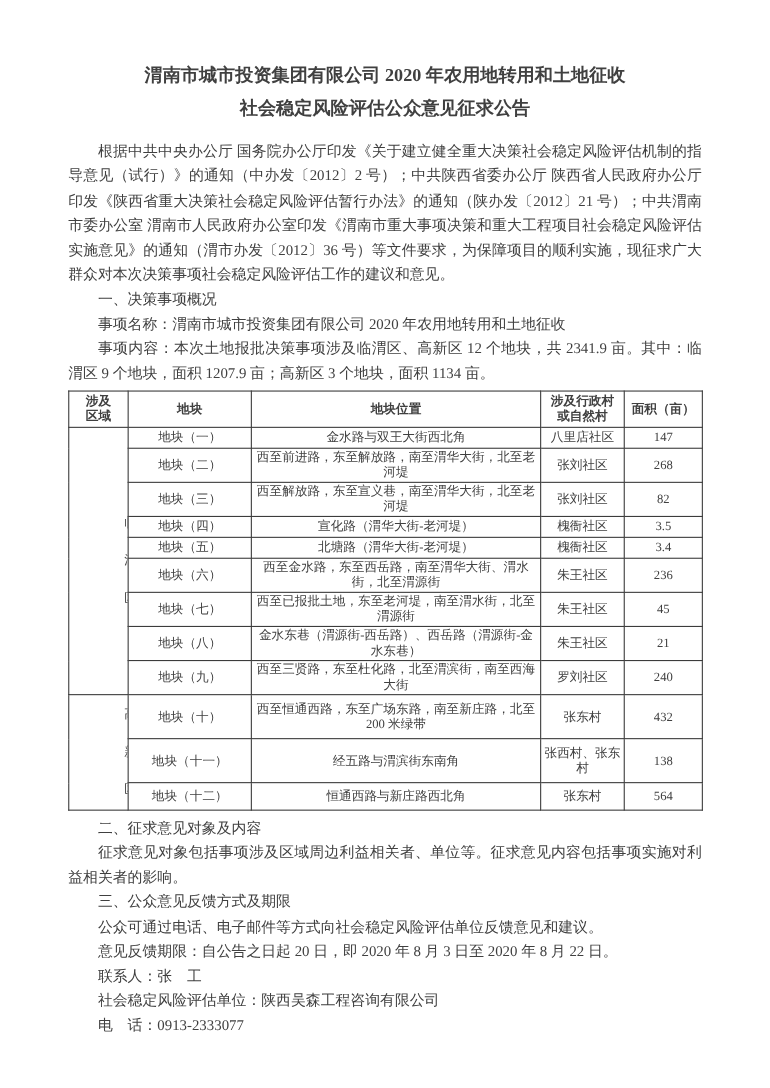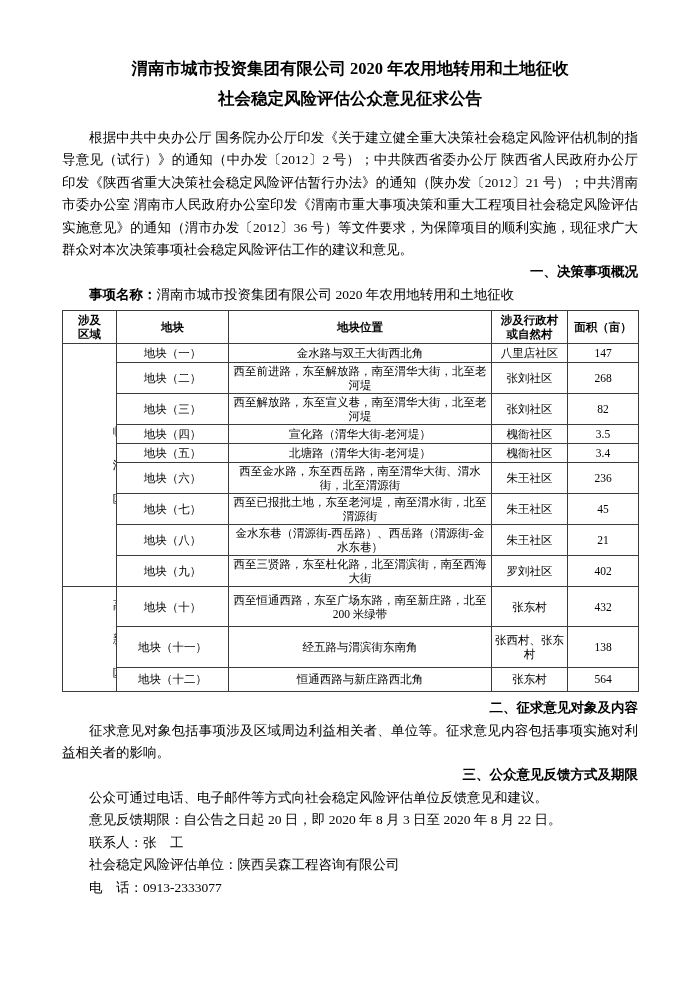--- a/index.html
+++ b/index.html
@@ -3,45 +3,44 @@
 <meta charset="utf-8">
 <style>
   html, body { margin: 0; padding: 0; background: #ffffff; }
   .page {
     position: relative;
     width: 700px;
     height: 989px;
     box-sizing: border-box;
     padding: 54px 62px 0 62px;
     background: #ffffff;
-    color: #000000;
+    color: #404040;
     font-family: "Liberation Serif", "DejaVu Serif", serif;
     font-size: 13.5px;
     overflow: hidden;
   }
   .doc-title {
     text-align: center;
     font-weight: bold;
     font-size: 16.5px;
     line-height: 30px;
     margin: 0 0 13px 0;
   }
   p { margin: 0; }
   .body-para {
     line-height: 22.4px;
     text-indent: 2em;
     text-align: justify;
   }
   .sec-heading {
-    font-weight: bold;
+    font-weight: normal;
     line-height: 22.4px;
     text-indent: 2em;
-    text-align: right;
   }
-  .bold-label { font-weight: bold; }
+  .bold-label { font-weight: normal; }
 
   table.plots {
     width: 576px;
     border-collapse: collapse;
     margin: 4px 0 5px 0;
     table-layout: fixed;
   }
   table.plots th, table.plots td {
     border: 1px solid #3c3c3c;
     font-size: 11.5px;
@@ -76,20 +75,21 @@
 
   <h1 class="doc-title">
     <span>渭南市城市投资集团有限公司 2020 年农用地转用和土地征收</span><br>
     <span>社会稳定风险评估公众意见征求公告</span>
   </h1>
 
   <p class="body-para">根据中共中央办公厅 国务院办公厅印发《关于建立健全重大决策社会稳定风险评估机制的指导意见（试行）》的通知（中办发〔2012〕2 号）；中共陕西省委办公厅 陕西省人民政府办公厅印发《陕西省重大决策社会稳定风险评估暂行办法》的通知（陕办发〔2012〕21 号）；中共渭南市委办公室 渭南市人民政府办公室印发《渭南市重大事项决策和重大工程项目社会稳定风险评估实施意见》的通知（渭市办发〔2012〕36 号）等文件要求，为保障项目的顺利实施，现征求广大群众对本次决策事项社会稳定风险评估工作的建议和意见。</p>
 
   <p class="sec-heading">一、决策事项概况</p>
   <p class="body-para"><span class="bold-label">事项名称：</span><span>渭南市城市投资集团有限公司 2020 年农用地转用和土地征收</span></p>
+  <p class="body-para"><span class="bold-label">事项内容：</span><span>本次土地报批决策事项涉及临渭区、高新区 12 个地块，共 2341.9 亩。其中：临渭区 9 个地块，面积 1207.9 亩；高新区 3 个地块，面积 1134 亩。</span></p>
 
   <table class="plots">
     <colgroup>
       <col class="col-region">
         <col class="col-plot">
         <col class="col-loc">
         <col class="col-vil">
         <col class="col-area">
     </colgroup>
     <thead>
@@ -150,21 +150,21 @@
       <tr>
         <td class="plot-cell">地块（八）</td>
         <td>金水东巷（渭源街-西岳路）、西岳路（渭源街-金水东巷）</td>
         <td>朱王社区</td>
         <td>21</td>
       </tr>
       <tr>
         <td class="plot-cell">地块（九）</td>
         <td>西至三贤路，东至杜化路，北至渭滨街，南至西海大街</td>
         <td>罗刘社区</td>
-        <td>402</td>
+        <td>240</td>
       </tr>
       <tr>
         <td rowspan="3"><span class="region-v">高新区</span></td>
         <td class="plot-cell">地块（十）</td>
         <td>西至恒通西路，东至广场东路，南至新庄路，北至 200 米绿带</td>
         <td>张东村</td>
         <td>432</td>
       </tr>
       <tr>
         <td class="plot-cell">地块（十一）</td>

